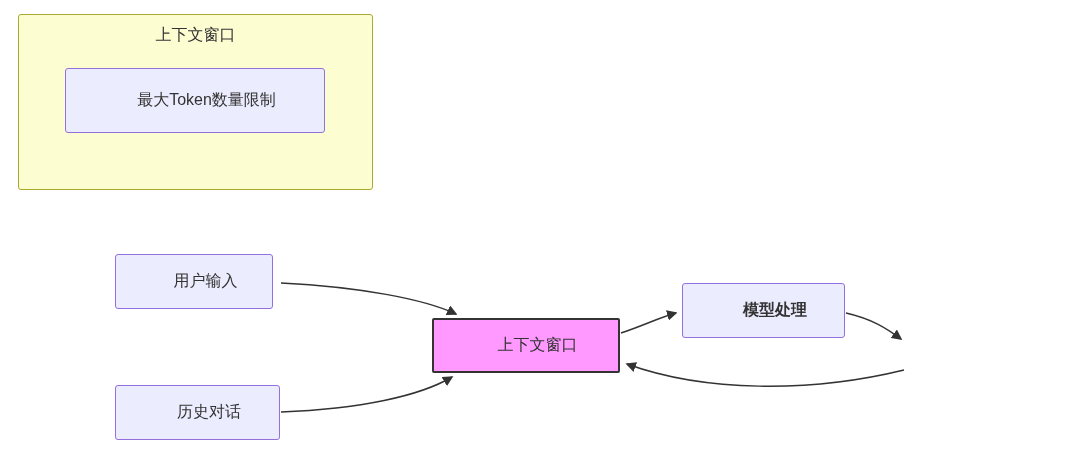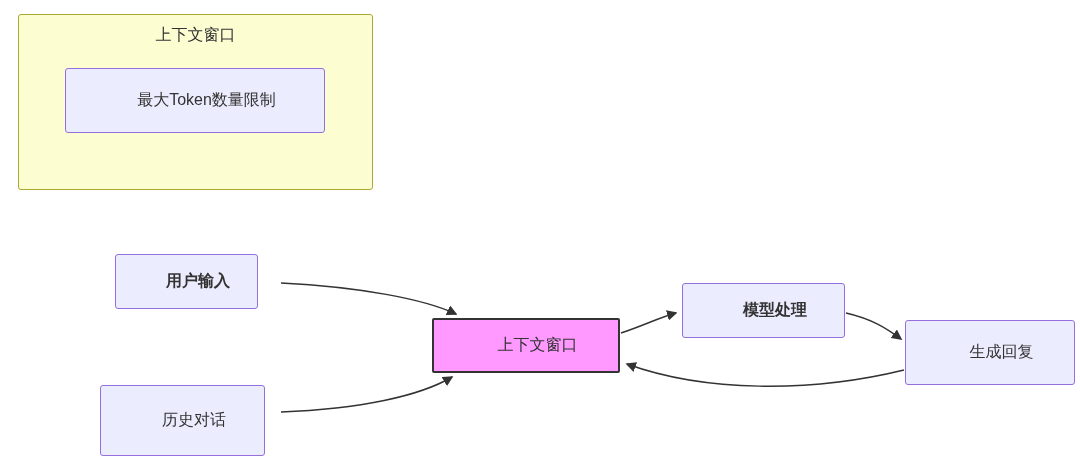--- a/index.html
+++ b/index.html
@@ -37,22 +37,22 @@
     justify-content: center;
     background: #ECECFF;
     border: 1px solid #9370DB;
     border-radius: 3px;
     font-size: 16px;
     text-align: center;
     color: #333333;
     padding-left: 23px;
   }
   .node.token-limit   { left: 65px;  top: 68px;  width: 260px; height: 65px; }
-  .node.user-input    { left: 115px; top: 254px; width: 143px; height: 55px; font-weight: bold; }
-  .node.history-chat  { left: 100px; top: 385px; width: 165px; height: 71px; font-family: Liberation Serif, serif; }
+  .node.user-input    { left: 115px; top: 254px; width: 158px; height: 55px; }
+  .node.history-chat  { left: 115px; top: 385px; width: 165px; height: 55px; font-family: Liberation Serif, serif; }
   .node.model-process { left: 682px; top: 283px; width: 163px; height: 55px; font-weight: bold; }
   .node.gen-reply     { left: 905px; top: 320px; width: 170px; height: 65px; }
 
   .node.context-window {
     left: 432px; top: 318px; width: 188px; height: 55px;
     background: #FF99FF;
     border: 2px solid #333333;
     border-radius: 2px;
   }
 </style>
@@ -80,15 +80,14 @@
   <div class="node token-limit">最大Token数量限制</div>
 
   <div class="node user-input">用户输入</div>
 
   <div class="node history-chat">历史对话</div>
 
   <div class="node context-window">上下文窗口</div>
 
   <div class="node model-process">模型处理</div>
 
-  <div class="node gen-reply">生成回复</div>
 
 </div>
 
 </body></html>

